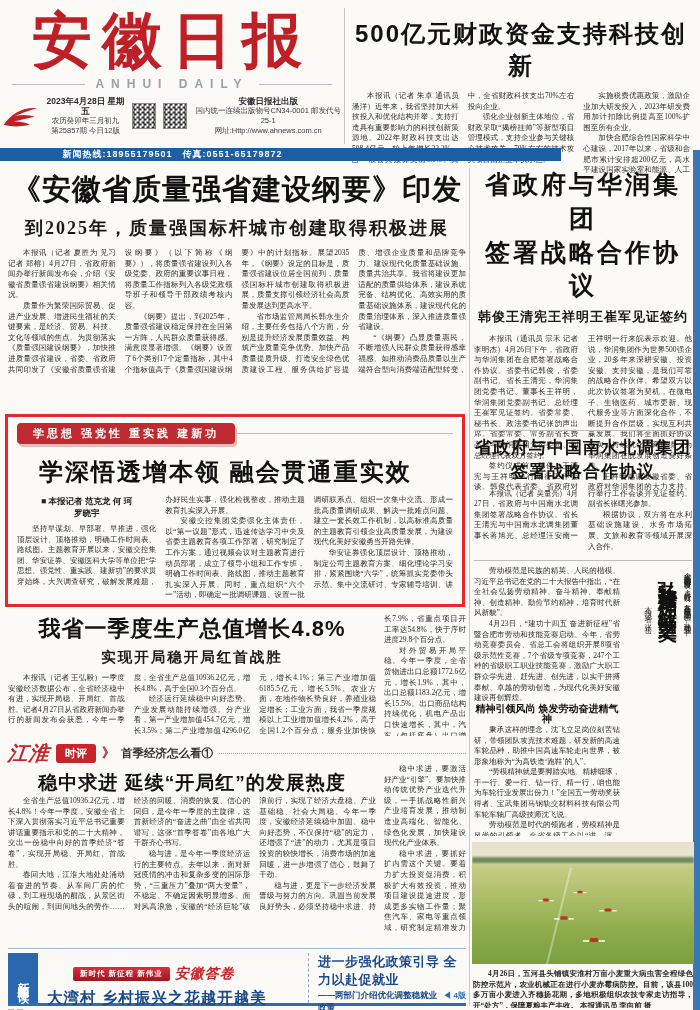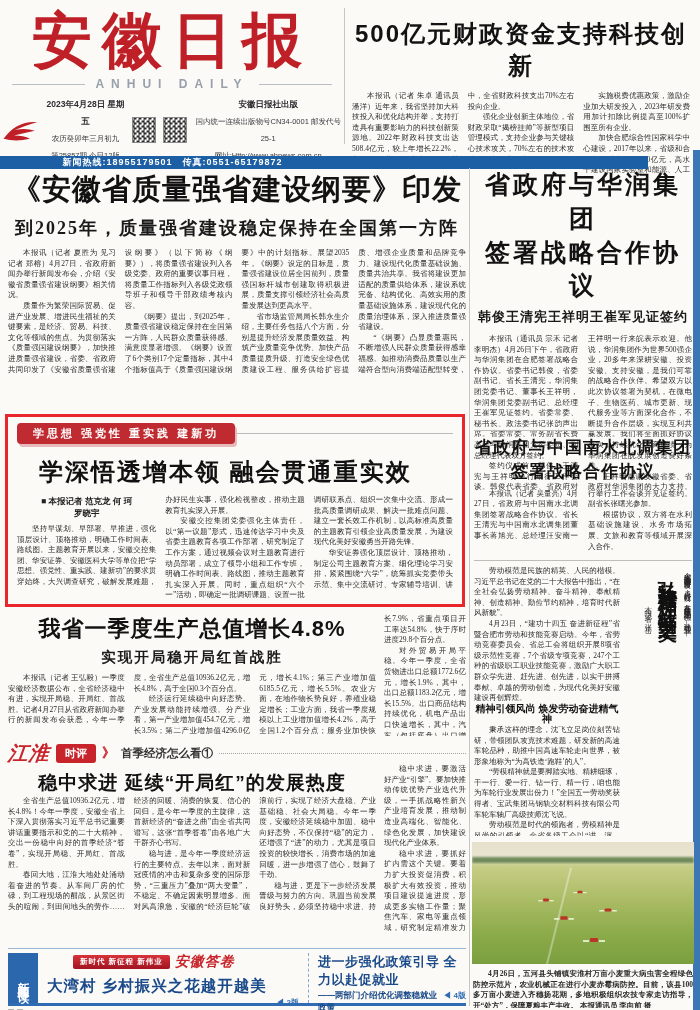--- a/index.html
+++ b/index.html
@@ -6,21 +6,21 @@
   .page{position:relative;width:700px;height:1010px;margin:0 auto;background:#fbfaf6;
         font-family:"Liberation Sans",sans-serif;color:#222;overflow:hidden;}
   .abs{position:absolute;}
   
   .mast-title{font-family:"Liberation Serif",serif;font-weight:bold;color:#bf1f27;
       font-size:60px;line-height:1.05;text-align:center;letter-spacing:10px;margin-top:8px;}
   .en-row{display:flex;align-items:center;gap:10px;margin:4px 10px 0 10px;}
   .en-row .rule{flex:1;height:1px;background:#b9bec6;}
   .en-name{color:#98a0ab;font-size:12px;font-weight:bold;letter-spacing:7px;}
   .info-row{display:flex;align-items:center;justify-content:center;gap:7px;margin-top:5px;}
-  .date-block,.pub-block{font-size:7.5px;line-height:17px;color:#3a3a40;text-align:center;}
+  .date-block,.pub-block{font-size:7.5px;line-height:10px;color:#3a3a40;text-align:center;}
   .date-block .b1,.pub-block .b1{font-weight:bold;font-size:8.5px;color:#2d2d33;}
   .qr{width:24px;height:24px;border:1px solid #8a8a8a;background:
       repeating-conic-gradient(#2a2a2a 0% 25%, #ffffff 0% 50%) 50%/5px 5px;}
   .bluebar{background:#1c5fa5;height:13px;display:flex;align-items:center;}
   .bluebar span{display:block;width:345px;text-align:center;color:#fff;font-size:9px;
       font-weight:bold;letter-spacing:1px;}
   .vline{width:1px;background:#c7c7c3;}
   
   .bt{font-family:"Liberation Serif",serif;font-size:7.5px;line-height:10.6px;
       text-align:justify;color:#2b2b2b;overflow:hidden;column-fill:auto;}
@@ -83,21 +83,21 @@
       transform:rotate(14deg);filter:blur(.4px);}
   .machine{position:absolute;width:8px;height:4px;background:#bb3526;border-radius:1px;
       box-shadow:-8px 1px 0 -1px rgba(240,244,220,.85),8px 1px 0 -1px rgba(240,244,220,.85);}
   .caption p{margin:1px;text-indent:2em;font-weight:bold;}
   .caption b{font-family:"Liberation Serif",serif;}
   
   .guide{border-top:1px solid #9db8d6;border-bottom:3px solid #2f6cb3;display:flex;
       gap:9px;padding-top:4px;box-sizing:border-box;}
   .g-label{width:30px;height:50px;background:#2a67ad;color:#fff;font-weight:bold;
       font-size:12px;letter-spacing:3px;display:flex;align-items:center;justify-content:center;}
-  .g-mid{width:252px;display:flex;flex-direction:column;}
+  .g-mid{width:252px;display:flex;flex-direction:column;margin-top:12px;}
   .g-banner{display:flex;align-items:center;gap:5px;margin-left:26px;}
   .g-tags{background:linear-gradient(#d8323a,#a01420);color:#fff;font-size:7.5px;
       font-weight:bold;letter-spacing:1px;padding:2px 7px;border-radius:2px;white-space:nowrap;}
   .g-brand{color:#c8242b;font-weight:bold;font-size:14px;font-style:italic;
       font-family:"Liberation Serif",serif;letter-spacing:1px;}
   .g-h1{color:#1b4a8a;font-weight:bold;font-size:15.5px;letter-spacing:1px;margin-top:5px;}
   .g-pg{color:#2f6cb3;font-size:8px;font-weight:bold;text-align:right;}
   .g-div{border-left:1px dashed #8aa6c9;}
   .g-right{flex:1;display:flex;flex-direction:column;gap:1px;}
   .g-h2{color:#1b4a8a;font-weight:bold;font-size:13px;letter-spacing:.5px;}
@@ -142,31 +142,31 @@
     <div class="hl tech-hl">500亿元财政资金支持科技创新</div>
     <div class="bt cols3" style="height:86px;">
       <p>本报讯（记者 朱卓 通讯员 潘洋）近年来，我省坚持加大科技投入和优化结构并举，支持打造具有重要影响力的科技创新策源地。2022年财政科技支出达508.4亿元，较上年增长22.2%，占一般公共预算支出6.1%。其中，全省财政科技支出70%左右投向企业。</p>
       <p>强化企业创新主体地位，省财政采取“揭榜挂帅”等新型项目管理模式，支持企业参与关键核心技术攻关，70%左右的技术攻关项目由企业牵头承担。</p>
       <p>实施税费优惠政策，激励企业加大研发投入，2023年研发费用加计扣除比例提高至100%扩围至所有企业。</p>
       <p>加快合肥综合性国家科学中心建设，2017年以来，省级和合肥市累计安排超200亿元，高水平建设国家实验室和能源、人工智能等五大研究院，集聚聚变堆主机关键系统综合研究设施等世界一流重大科技基础设施，争取国家更多创新资源在我省布局。</p>
 
     </div>
   </div>
 
-  <div class="abs bluebar" style="left:0;top:156px;width:648px;">
+  <div class="abs bluebar" style="left:0;top:148px;width:561px;">
     <span>新闻热线:18955179501　传真:0551-65179872</span>
   </div>
 
   <div class="abs vline" style="left:469px;top:168px;height:838px;"></div>
 
   <div class="abs" style="left:693px;top:150px;width:7px;height:860px;background:#3c76b5;"></div>
 
   <div class="abs" style="left:8px;top:170px;width:458px;">
     <div class="hl q-hl">《安徽省质量强省建设纲要》印发</div>
-    <div class="hl-serif q-sub">到2025年，质量强省建设稳定保持在全国第一方阵</div>
+    <div class="hl-serif q-sub">到2025年，质量强国标杆城市创建取得积极进展</div>
     <div class="bt cols4" style="height:132px;margin-top:8px;">
       <p>本报讯（记者 夏胜为 见习记者 郑榕）4月27日，省政府新闻办举行新闻发布会，介绍《安徽省质量强省建设纲要》相关情况。</p>
       <p>质量作为繁荣国际贸易、促进产业发展、增进民生福祉的关键要素，是经济、贸易、科技、文化等领域的焦点。为贯彻落实《质量强国建设纲要》，加快推进质量强省建设，省委、省政府共同印发了《安徽省质量强省建设纲要》（以下简称《纲要》），将质量强省建设列入各级党委、政府的重要议事日程，将质量工作指标列入各级党政领导班子和领导干部政绩考核内容。</p>
       <p>《纲要》提出，到2025年，质量强省建设稳定保持在全国第一方阵，人民群众质量获得感、满意度显著增强。《纲要》设置了6个类别17个定量指标，其中4个指标值高于《质量强国建设纲要》中的计划指标。展望2035年，《纲要》设定的目标是，质量强省建设位居全国前列，质量强国标杆城市创建取得积极进展，质量支撑引领经济社会高质量发展达到更高水平。</p>
       <p>省市场监管局局长韩永生介绍，主要任务包括八个方面，分别是提升经济发展质量效益、构筑产业质量竞争优势、加快产品质量提质升级、打造安全绿色优质建设工程、服务供给扩容提质、增强企业质量和品牌竞争力、建设现代化质量基础设施、质量共治共享。我省将建设更加适配的质量供给体系，建设系统完备、结构优化、高效实用的质量基础设施体系，建设现代化的质量治理体系，深入推进质量强省建设。</p>
       <p>“《纲要》凸显质量惠民，不断增强人民群众质量获得感幸福感。如推动消费品质量以生产端符合型向消费端适配型转变，开展智能家电、新能源汽车等高端产品认证，打造‘5分钟便利店+10分钟菜市+15分钟超市’便民服务圈。”韩永生说。</p>
 
     </div>
   </div>
 

